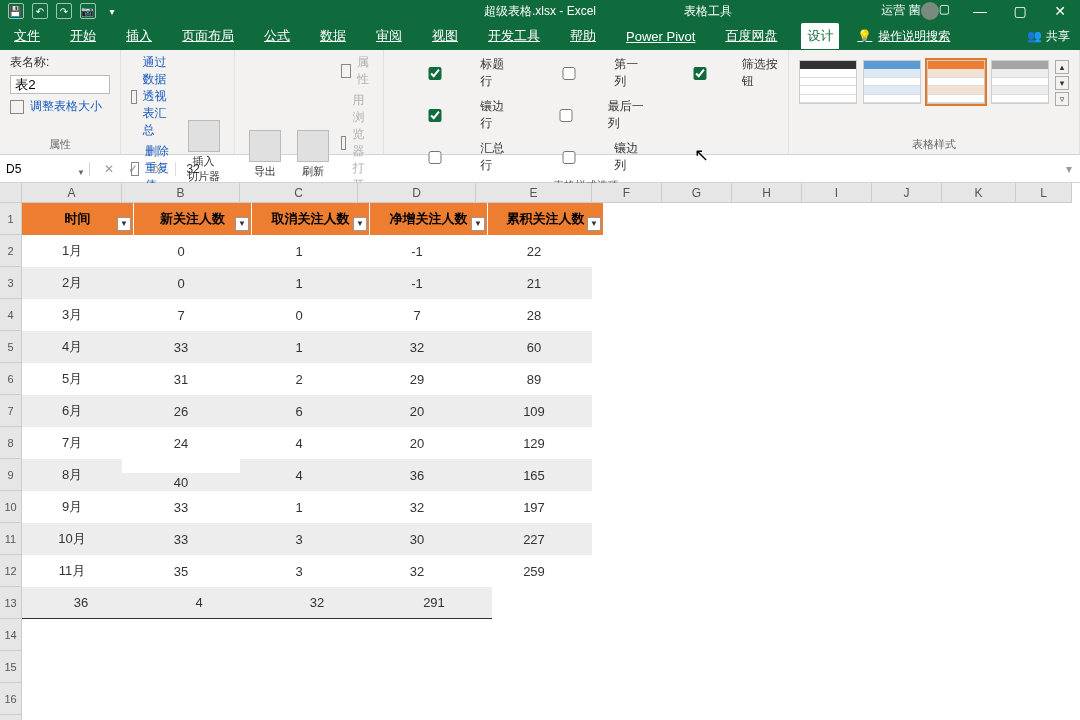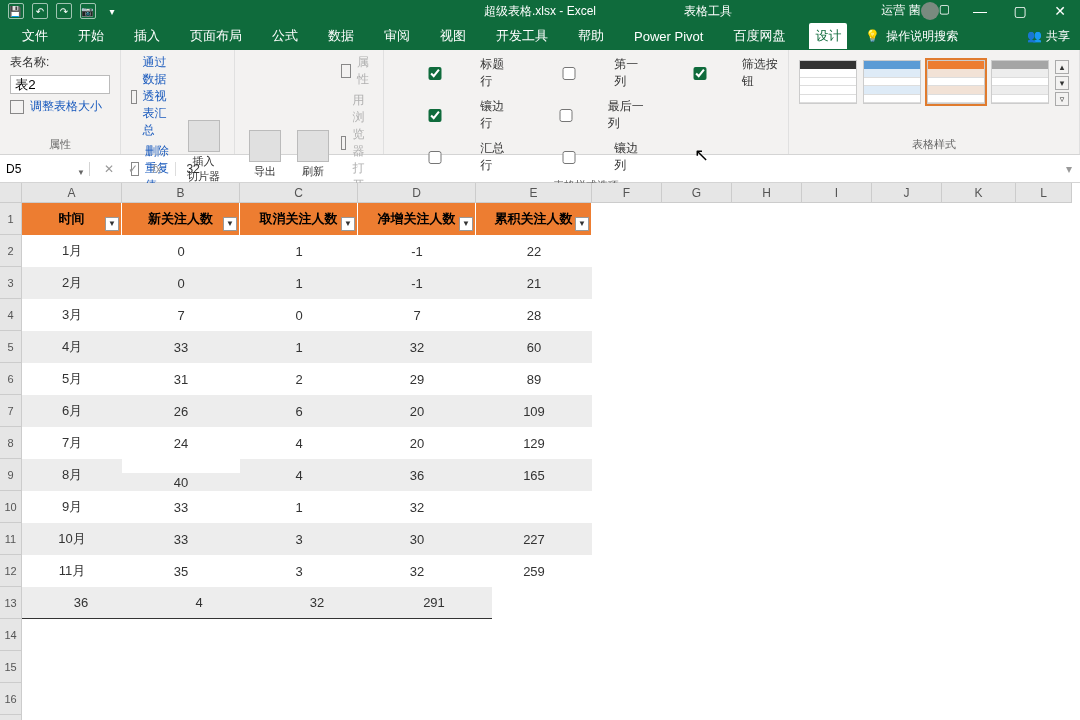--- a/index.html
+++ b/index.html
@@ -5,21 +5,21 @@
   * { margin: 0; padding: 0; box-sizing: border-box; font-family: "Microsoft YaHei", Arial, sans-serif; }
   body { width: 1080px; height: 720px; background: #ffffff; overflow: hidden; font-size: 12px; color: #333; position: relative; }
   .titlebar { height: 22px; background: #0f6b3c; display: flex; align-items: center; color: #fff; position: relative; }
   .titlebar .qat { display: flex; gap: 8px; padding-left: 8px; }
   .titlebar .qat .ic { width: 16px; height: 16px; border: 1px solid rgba(255,255,255,0.6); border-radius: 2px; display: flex; align-items: center; justify-content: center; font-size: 10px; }
   .titlebar .title { position: absolute; left: 50%; transform: translateX(-50%); font-size: 12px; }
   .titlebar .tools { position: absolute; right: 340px; background: #0f6b3c; padding: 0 8px; }
   .titlebar .user { position: absolute; right: 130px; display: flex; align-items: flex-start; }
   .titlebar .winbtns { position: absolute; right: 0; display: flex; }
   .titlebar .winbtns div { width: 40px; height: 22px; text-align: center; line-height: 22px; font-size: 14px; }
-  .tabs { height: 28px; background: #0f6b3c; display: flex; align-items: center; padding-left: 16px; gap: 18px; color: #fff; position: relative; }
+  .tabs { height: 28px; background: #0f6b3c; display: flex; align-items: center; padding-left: 8px; gap: 18px; color: #fff; position: relative; text-decoration: underline; }
   .tabs .tab { font-size: 13px; cursor: pointer; padding: 4px 6px; }
   .tabs .tab.active { background: #fff; color: #0f6b3c; border-radius: 2px 2px 0 0; }
   .tabs .right { position: absolute; right: 10px; display: flex; gap: 14px; align-items: center; }
   .ribbon { height: 105px; background: #f3f2f1; border-bottom: 1px solid #d4d4d4; display: flex; }
   .group { border-right: 1px solid #e0e0e0; padding: 4px 10px 2px 10px; display: flex; flex-direction: column; justify-content: space-between; }
   .group .body { display: flex; gap: 8px; flex: 1; }
   .group .glabel { text-align: center; font-size: 11px; color: #666; padding-top: 2px; }
   .propcol { display: flex; flex-direction: column; gap: 4px; font-size: 12px; }
   .propcol input { width: 100px; border: 1px solid #bbb; padding: 1px 4px; background: #fff; }
   .linkbtn { color: #195abd; font-size: 12px; cursor: pointer; display: flex; align-items: center; gap: 6px; }
@@ -306,21 +306,21 @@
       <div class="rowhdr">11</div>
       <div class="rowhdr">12</div>
       <div class="rowhdr">13</div>
       <div class="rowhdr">14</div>
       <div class="rowhdr">15</div>
       <div class="rowhdr">16</div>
       <div class="rowhdr">17</div>
     </div>
   <div class="cells" id="cells">
       <div class="trow">
-        <div class="tcell thdr" style="width: 100px;">时间<div class="filt">▼</div></div>
+        <div class="tcell thdr" style="width: 112px;">时间<div class="filt">▼</div></div>
         <div class="tcell thdr" style="width: 118px;">新关注人数<div class="filt">▼</div></div>
         <div class="tcell thdr" style="width: 118px;">取消关注人数<div class="filt">▼</div></div>
         <div class="tcell thdr" style="width: 118px;">净增关注人数<div class="filt">▼</div></div>
         <div class="tcell thdr" style="width: 116px;">累积关注人数<div class="filt">▼</div></div>
       </div>
       <div class="trow">
         <div class="tcell band0" style="width: 100px;">1月</div>
         <div class="tcell band0" style="width: 118px;">0</div>
         <div class="tcell band0" style="width: 118px;">1</div>
         <div class="tcell band0" style="width: 118px;">-1</div>
@@ -373,20 +373,21 @@
         <div class="tcell band1" style="width: 118px; margin-top: 14px;">40</div>
         <div class="tcell band1" style="width: 118px;">4</div>
         <div class="tcell band1" style="width: 118px;">36</div>
         <div class="tcell band1" style="width: 116px;">165</div>
       </div>
       <div class="trow">
         <div class="tcell band0" style="width: 100px;">9月</div>
         <div class="tcell band0" style="width: 118px;">33</div>
         <div class="tcell band0" style="width: 118px;">1</div>
         <div class="tcell band0" style="width: 118px;">32</div>
+        <div class="tcell band0" style="width: 116px;">197</div>
       </div>
       <div class="trow">
         <div class="tcell band1" style="width: 100px;">10月</div>
         <div class="tcell band1" style="width: 118px;">33</div>
         <div class="tcell band1" style="width: 118px;">3</div>
         <div class="tcell band1" style="width: 118px;">30</div>
         <div class="tcell band1" style="width: 116px;">227</div>
       </div>
       <div class="trow">
         <div class="tcell band0" style="width: 100px;">11月</div>

